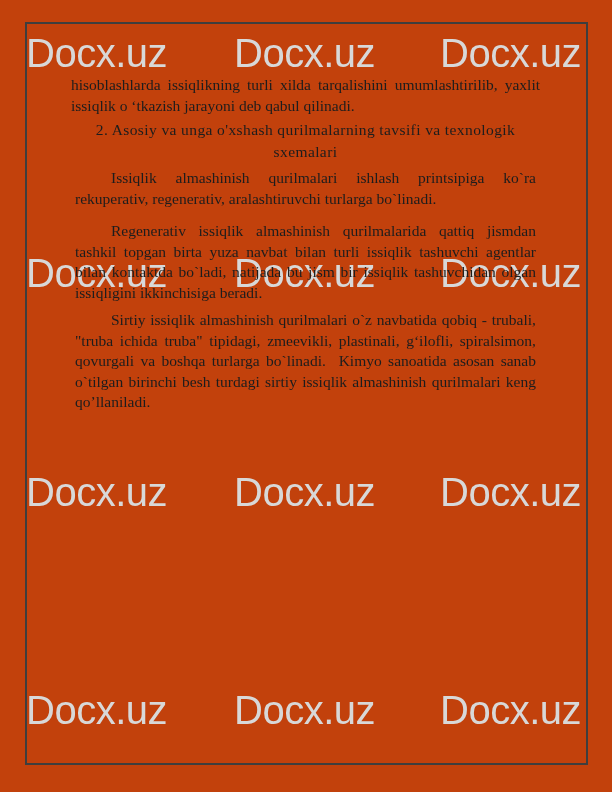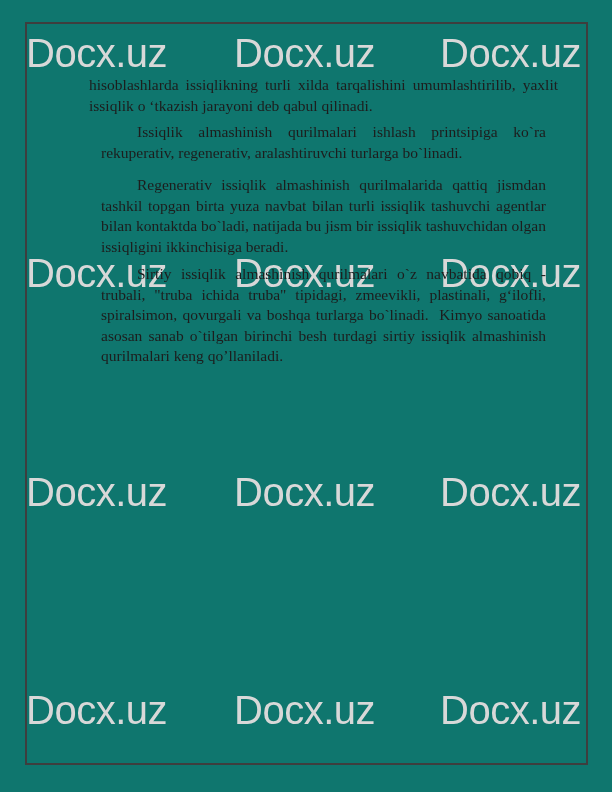--- a/index.html
+++ b/index.html
@@ -1,19 +1,19 @@
 <!DOCTYPE html>
 <html><head>
 <meta charset="utf-8">
 <style>
   html,body{margin:0;padding:0;background:#ffffff;}
   .page{
     position:relative;
     width:612px;height:792px;
-    background:#0f766e;
+    background:#c2410c;
     overflow:hidden;
     font-family:"Liberation Serif",serif;
   }
   
   .frame{
     position:absolute;
     left:25px;top:22px;
     width:559px;height:739px;
     border:2px solid #3e3e3e;
     background:transparent;
@@ -27,28 +27,28 @@
     color:#d8d8d8;
     letter-spacing:-0.5px;
     white-space:nowrap;
     user-select:none;
   }
   .c1{left:26px}.c2{left:234px}.c3{left:440px}
   .r1{top:33px}.r2{top:253px}.r3{top:472px}.r4{top:690px}
   
   .doc{
     position:absolute;
-    left:89px;top:75px;
+    left:71px;top:75px;
     width:469px;
     font-size:15.5px;
     line-height:20.5px;
     color:#1d1d1d;
     text-align:justify;
   }
-  .doc p{margin:6px 12px 0;text-indent:36px;}
+  .doc p{margin:6px 4px 0;text-indent:36px;}
   .doc p.intro{margin:0;text-indent:0;}
   .doc p.sp7{margin-top:7px;}
   .doc p.sp12{margin-top:12px;}
   .doc h2{
     margin:3px 0 0;
     font-size:15.5px;
     font-weight:500;
     letter-spacing:0.4px;
     text-align:center;
     line-height:21.5px;
@@ -70,20 +70,21 @@
   <span class="wm r3 c3">Docx.uz</span>
   <span class="wm r4 c1">Docx.uz</span>
   <span class="wm r4 c2">Docx.uz</span>
   <span class="wm r4 c3">Docx.uz</span>
 
   <div class="frame"></div>
 
   <div class="doc">
     <p class="intro">hisoblashlarda issiqlikning turli xilda tarqalishini umumlashtirilib, yaxlit issiqlik o ‘tkazish jarayoni deb qabul qilinadi.</p>
 
+    <h2>2. Asosiy va unga o'xshash qurilmalarning tavsifi va texnologik sxemalari</h2>
 
     <p>Issiqlik almashinish qurilmalari ishlash printsipiga ko`ra rekuperativ, regenerativ, aralashtiruvchi turlarga bo`linadi.</p>
 
 
     <p class="sp12">Regenerativ issiqlik almashinish qurilmalarida qattiq jismdan tashkil topgan birta yuza navbat bilan turli issiqlik tashuvchi agentlar bilan kontaktda bo`ladi, natijada bu jism bir issiqlik tashuvchidan olgan issiqligini ikkinchisiga beradi.</p>
 
 
     <p class="sp7">Sirtiy issiqlik almashinish qurilmalari o`z navbatida qobiq - trubali, "truba ichida truba" tipidagi, zmeevikli, plastinali, g‘ilofli, spiralsimon, qovurgali va boshqa turlarga bo`linadi.&nbsp; Kimyo sanoatida asosan sanab o`tilgan birinchi besh turdagi sirtiy issiqlik almashinish qurilmalari keng qo’llaniladi.</p>
   </div>
 

